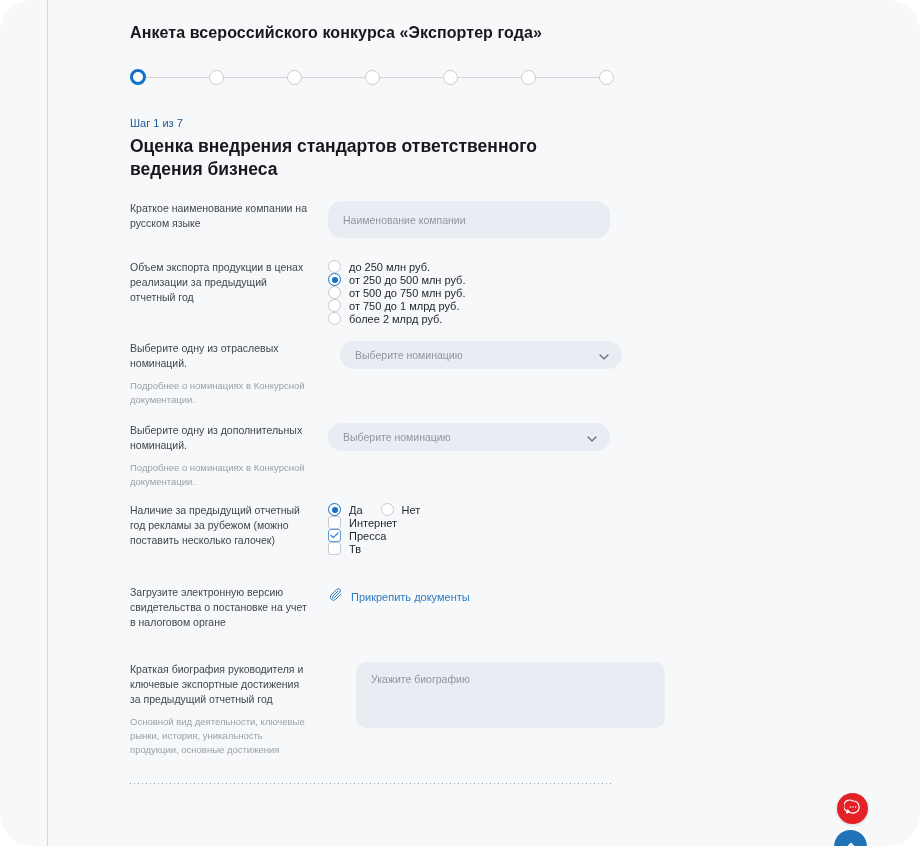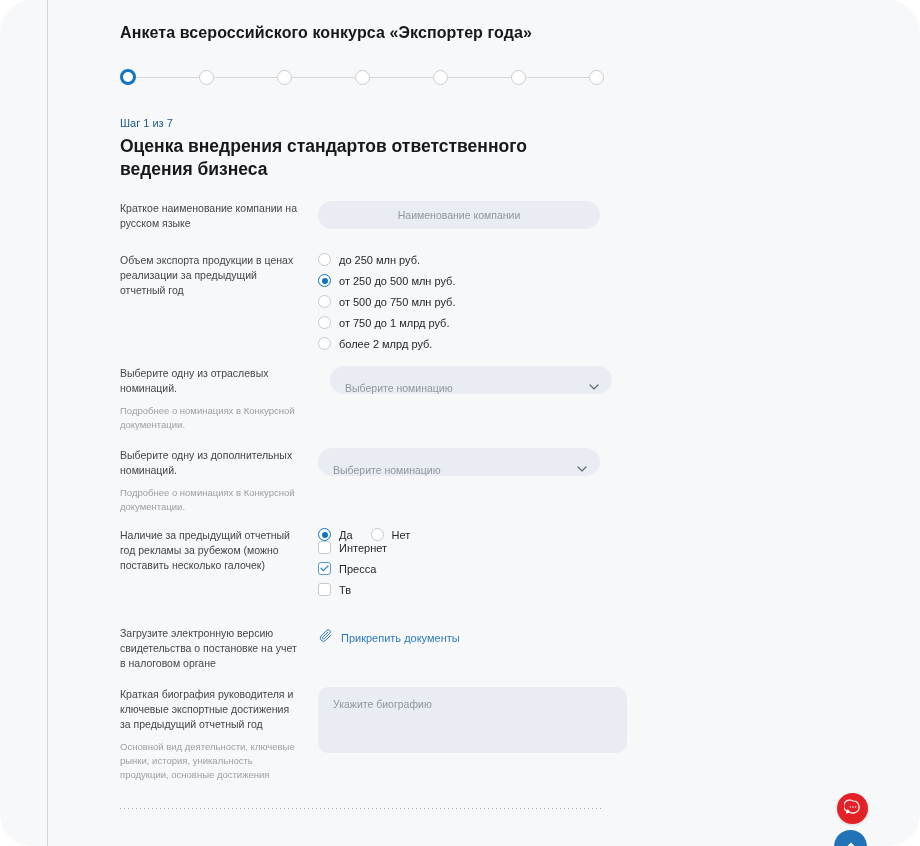--- a/index.html
+++ b/index.html
@@ -1,51 +1,51 @@
 <!DOCTYPE html>
 <html><head>
 <meta charset="utf-8">
 <style>
   * { margin:0; padding:0; box-sizing:border-box; }
   html,body { width:920px; height:846px; background:#ffffff; overflow:hidden;
               font-family:"Liberation Sans", sans-serif; }
   .panel { position:absolute; inset:0; background:#f7f8f9; border-radius:32px; }
   .side-line { position:absolute; left:47px; top:0; bottom:0; width:1px; background:#d6d7d9; }
 
-  .content { position:absolute; left:120px; top:0; width:484px; }
+  .content { position:absolute; left:130px; top:0; width:484px; }
 
   .page-title { margin-top:24px; font-size:16px; font-weight:bold; color:#17181c; letter-spacing:.1px; }
 
   
   .stepper { margin-top:27px; display:flex; align-items:center; width:484px; }
   .step-circle { width:15px; height:15px; border-radius:50%; background:#ffffff;
                  border:1px solid #c9ccd0; flex:0 0 auto; }
   .step-circle.active { border:3px solid #1272c5; width:16px; height:16px; }
   .step-connector { height:1px; background:#d4d6d9; flex:1 1 auto; }
 
   .step-label { margin-top:32px; font-size:11px; font-weight:normal; color:#1d5795; }
   .heading { margin-top:6px; font-size:17.5px; line-height:23px; font-weight:bold; color:#17181c; width:470px; }
 
   
   .rows { margin-top:20px; }
   .row { display:grid; grid-template-columns:198px 286px; align-items:start; }
   .row-label { font-size:10.5px; line-height:15px; color:#42474d; padding-right:20px; }
   .row-hint { font-size:9.5px; line-height:14px; color:#9aa0a7; padding-right:20px; margin-top:8px; }
 
-  .pill-input { width:282px; height:28px; border:none; outline:none; background:#e9edf3;
+  .pill-input { width:282px; height:37px; border:none; outline:none; background:#e9edf3;
                 border-radius:14px; padding:0 15px; font-size:10.5px; color:#2d3238;
-                font-family:"Liberation Sans", sans-serif;text-align:center; }
+                font-family:"Liberation Sans", sans-serif; }
   .pill-input::placeholder { color:#8e96a0; }
 
   .select { width:282px; height:28px; background:#e9edf3; border-radius:14px;
-            display:flex; align-items:flex-end; justify-content:space-between;
+            display:flex; align-items:center; justify-content:space-between;
             padding:0 13px 0 15px; cursor:pointer; }
   .select-value { font-size:10.5px; color:#8e96a0; }
 
-  .option-list { display:flex; flex-direction:column; gap:8px; }
+  .option-list { display:flex; flex-direction:column; }
   .option { display:flex; align-items:center; gap:8px; cursor:pointer; }
   .option-label { font-size:11px; color:#24282d; }
 
   .radio { width:13px; height:13px; border-radius:50%; border:1px solid #c4cad1;
            background:#fff; flex:0 0 auto; position:relative; }
   .radio.checked { border-color:#1272c5; }
   .radio.checked::after { content:""; position:absolute; left:2.5px; top:2.5px;
                           width:6px; height:6px; border-radius:50%; background:#1272c5; }
 
   .checkbox { width:13px; height:13px; border-radius:3px; border:1px solid #c4cad1;
@@ -60,21 +60,21 @@
   .bio-area { width:309px; height:66px; border:none; outline:none; resize:none;
               background:#e9edf3; border-radius:10px; padding:11px 15px;
               font-size:10.5px; color:#2d3238; font-family:"Liberation Sans", sans-serif; }
   .bio-area::placeholder { color:#8e96a0; }
 
   .m-r2 { margin-top:22px; }
   .m-r3 { margin-top:16px;gap:12px; }
   .m-r4 { margin-top:16px; }
   .m-r5 { margin-top:14px; }
   .m-r6 { margin-top:30px; }
-  .m-r7 { margin-top:16px; }
+  .m-r7 { margin-top:32px;gap:28px; }
 
   .dotted-divider { margin-top:26px; height:1px; width:484px;
     background:repeating-linear-gradient(90deg, #9aa1a8 0 1px, transparent 1px 4px); }
 
   .chat-fab { position:absolute; right:52px; top:793px; width:31px; height:31px;
               border-radius:50%; background:#e32126; display:flex; align-items:center;
               justify-content:center; cursor:pointer; box-shadow:0 1px 3px rgba(0,0,0,.15); }
   .up-fab { position:absolute; right:53px; top:830px; width:33px; height:33px;
             border-radius:50%; background:#2173b8; display:flex; align-items:flex-end;
             justify-content:center; cursor:pointer; }

